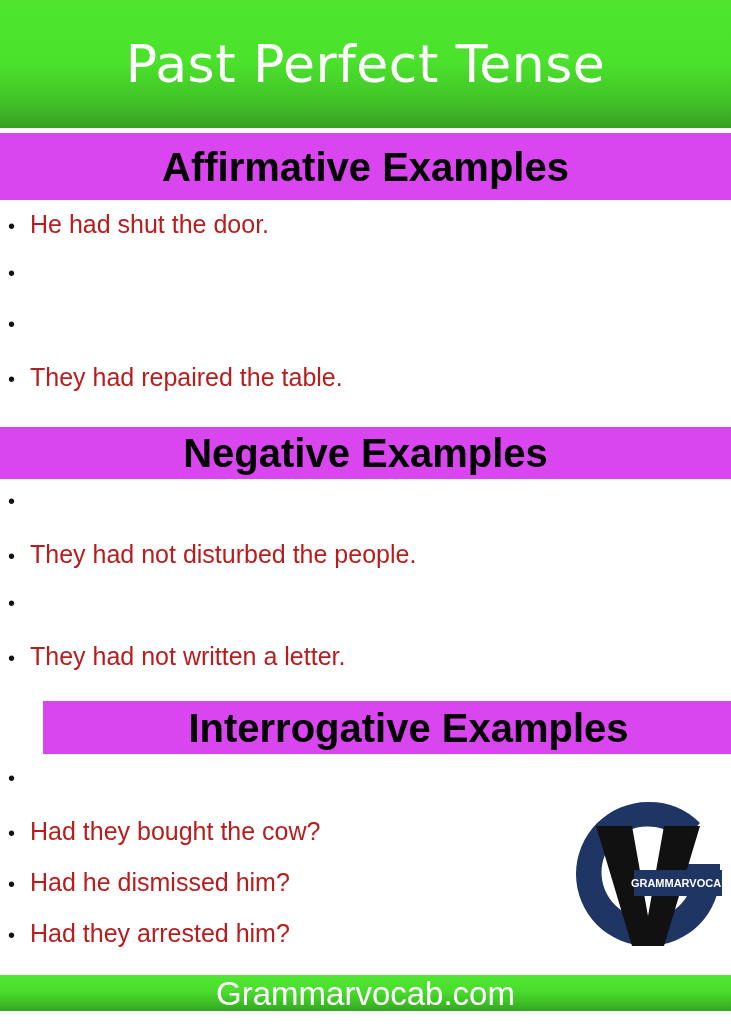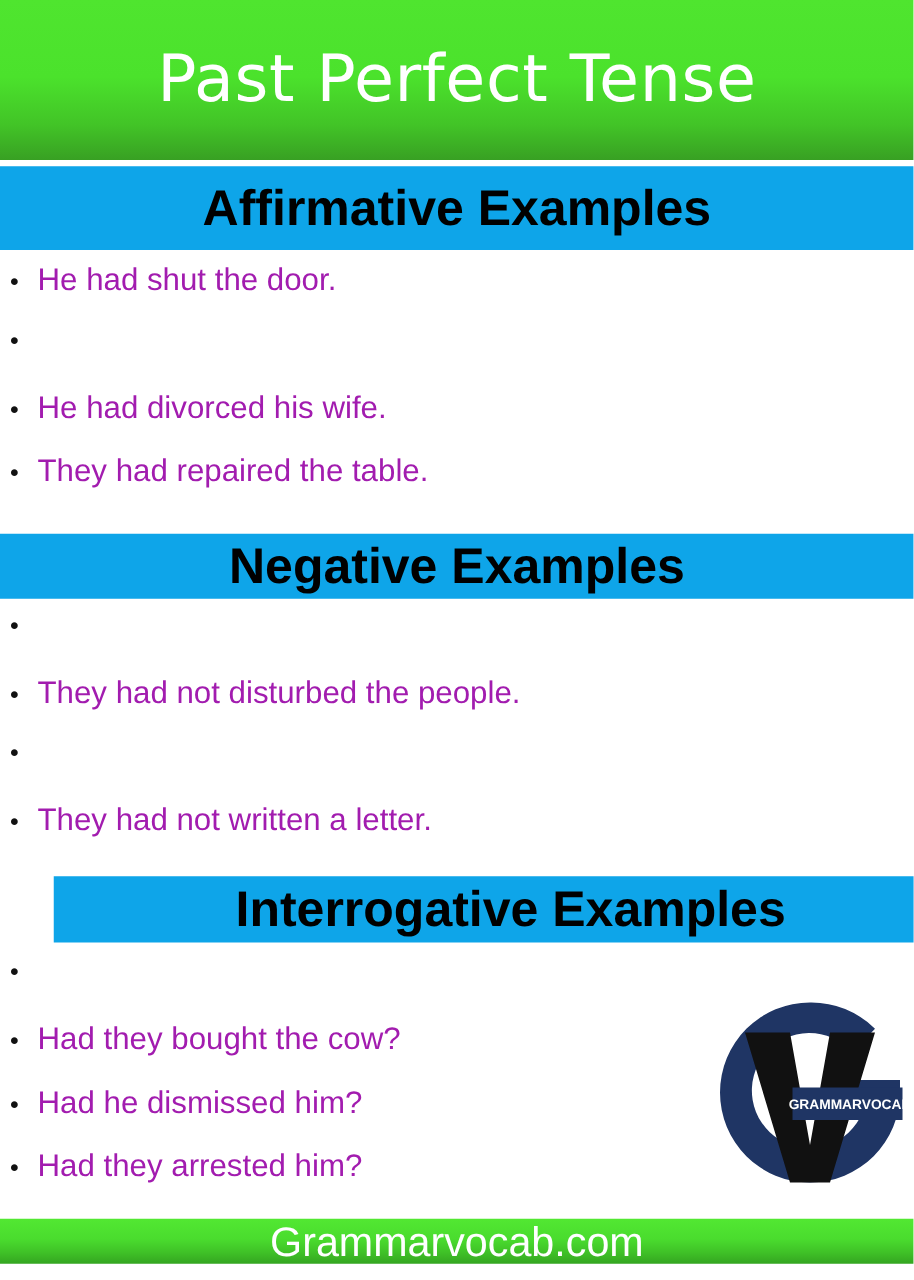--- a/index.html
+++ b/index.html
@@ -40,21 +40,21 @@
     text-align: center;
     line-height: 1;
     white-space: nowrap;
   }
 
   
   .band {
     position: absolute;
     left: 0;
     width: 731px;
-    background: #0ea5e9;
+    background: #d946ef;
     display: flex;
     align-items: center;
     justify-content: center;
   }
   .band-title {
     font-family: "Liberation Sans", sans-serif;
     font-weight: bold;
     font-size: 40px;
     color: #000000;
     line-height: 1;
@@ -90,21 +90,21 @@
     width: 22px;
     flex: 0 0 22px;
     font-size: 20px;
     line-height: 1;
     color: #111111;
     text-align: left;
   }
   .item-text {
     font-family: "Liberation Sans", sans-serif;
     font-size: 25px;
-    color: #a21caf;
+    color: #b91c1c;
     line-height: 1;
     white-space: nowrap;
   }
 
   
   .logo {
     position: absolute;
     left: 572px;
     top: 798px;
     width: 152px;
@@ -147,21 +147,20 @@
   <ul class="list list-affirmative">
     <li class="list-item">
       <span class="bullet">•</span>
       <span class="item-text">He had shut the door.</span>
     </li>
     <li class="list-item">
       <span class="bullet">•</span>
     </li>
     <li class="list-item">
       <span class="bullet">•</span>
-      <span class="item-text">He had divorced his wife.</span>
     </li>
     <li class="list-item">
       <span class="bullet">•</span>
       <span class="item-text">They had repaired the table.</span>
     </li>
   </ul>
 
   <div class="band band-negative">
     <div class="band-title">Negative Examples</div>
   </div>

